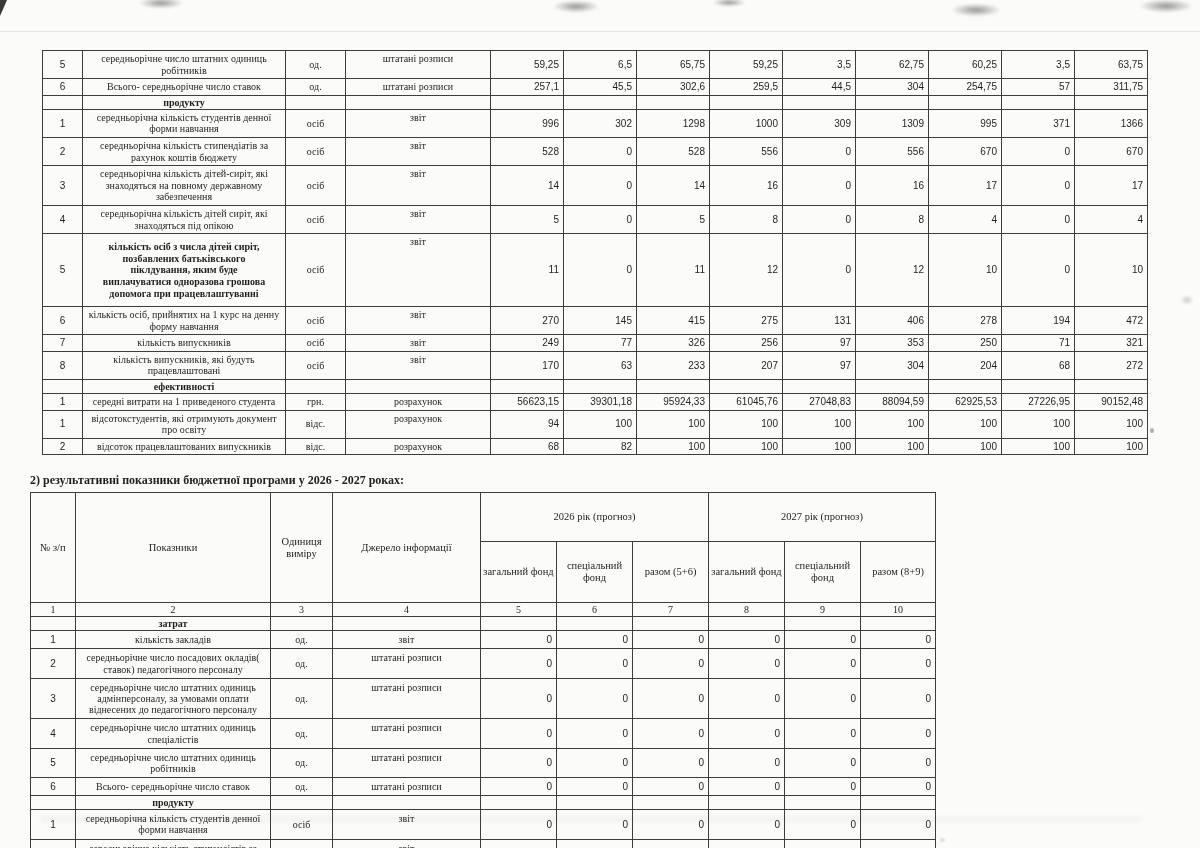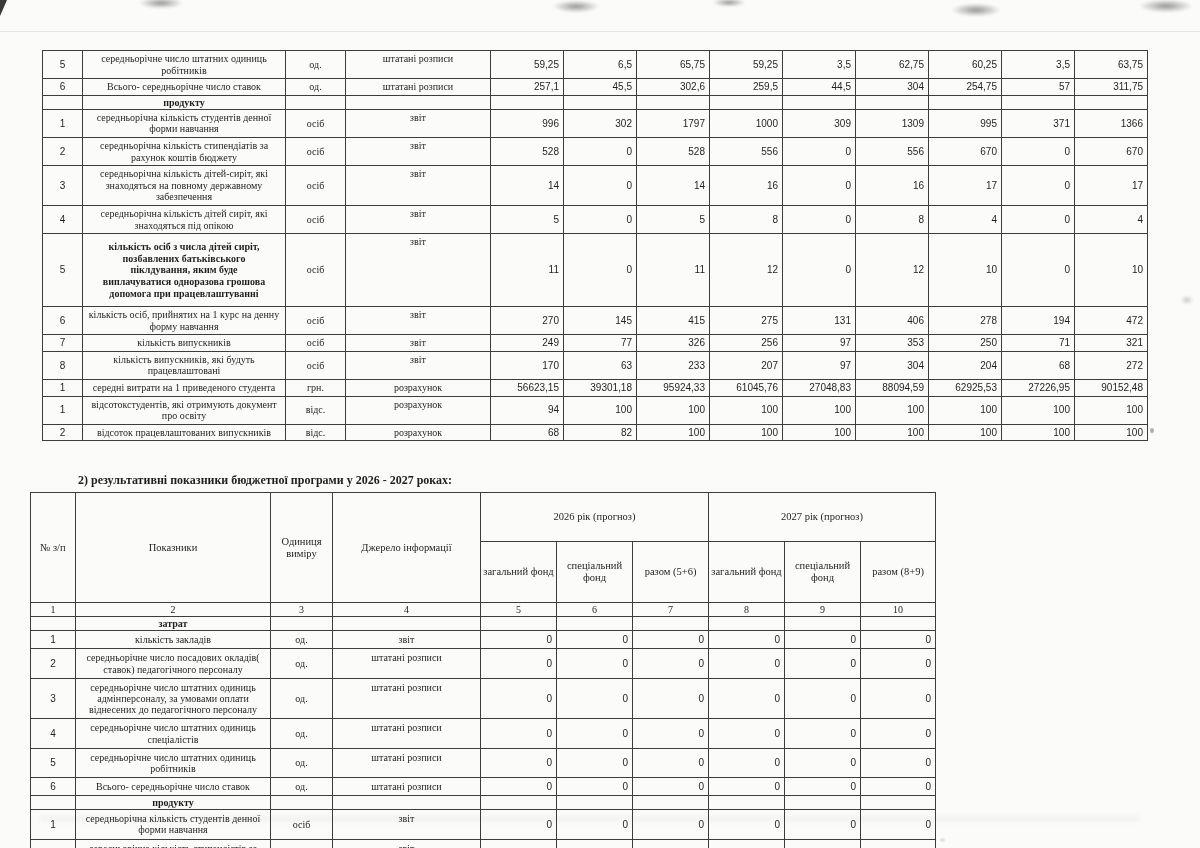--- a/index.html
+++ b/index.html
@@ -31,21 +31,21 @@
   .t1 td.name{text-align:center;vertical-align:middle;padding:2px 3px;}
   .t1 td.name.b{font-weight:bold;padding:7px 16px;}
   .t1 td.unit{text-align:center;vertical-align:middle;padding:2px 2px;}
   .t1 td.src{text-align:center;vertical-align:top;padding:2px 3px;}
   .t1 td.val{font-family:"Liberation Sans",sans-serif;text-align:right;vertical-align:middle;padding:2px 4px;}
   tr.section td{padding:1px 2px;font-size:10px;line-height:1.1;}
   tr.section td.seclabel{font-weight:bold;text-align:center;}
 
   
   .t2-title{position:absolute;left:30px;top:473px;font-size:12px;font-weight:bold;
-    font-family:"Liberation Serif",serif;margin-left:48px;}
+    font-family:"Liberation Serif",serif;}
   .t2{left:30px;top:492px;width:905px;}
   .t2 th{font-size:10.5px;font-weight:normal;text-align:center;vertical-align:middle;
     padding:18px 2px;line-height:1.15;}
   .t2 td{font-size:10px;line-height:1.12;}
   .t2 td.colnum{text-align:center;padding:0 2px;font-size:10px;}
   .t2 td.num{font-family:"Liberation Sans",sans-serif;text-align:center;vertical-align:middle;padding:1px 2px;}
   .t2 td.name{text-align:center;vertical-align:middle;padding:3px 3px;}
   .t2 td.unit{text-align:center;vertical-align:middle;padding:2px 2px;}
   .t2 td.src{text-align:center;vertical-align:top;padding:3px 3px;}
   .t2 td.val{font-family:"Liberation Sans",sans-serif;text-align:right;vertical-align:middle;padding:3px 4px;}
@@ -127,21 +127,21 @@
         <td class="val"></td>
         <td class="val"></td>
       </tr>
       <tr>
         <td class="num">1</td>
         <td class="name">середньорічна кількість студентів денної форми навчання</td>
         <td class="unit">осіб</td>
         <td class="src">звіт</td>
         <td class="val">996</td>
         <td class="val">302</td>
-        <td class="val">1797</td>
+        <td class="val">1298</td>
         <td class="val">1000</td>
         <td class="val">309</td>
         <td class="val">1309</td>
         <td class="val">995</td>
         <td class="val">371</td>
         <td class="val">1366</td>
       </tr>
       <tr>
         <td class="num">2</td>
         <td class="name">середньорічна кількість стипендіатів за рахунок коштів бюджету</td>
@@ -239,20 +239,35 @@
         <td class="src">звіт</td>
         <td class="val">170</td>
         <td class="val">63</td>
         <td class="val">233</td>
         <td class="val">207</td>
         <td class="val">97</td>
         <td class="val">304</td>
         <td class="val">204</td>
         <td class="val">68</td>
         <td class="val">272</td>
+      </tr>
+      <tr class="section">
+        <td class="num"></td>
+        <td class="seclabel">ефективності</td>
+        <td class="unit"></td>
+        <td class="src"></td>
+        <td class="val"></td>
+        <td class="val"></td>
+        <td class="val"></td>
+        <td class="val"></td>
+        <td class="val"></td>
+        <td class="val"></td>
+        <td class="val"></td>
+        <td class="val"></td>
+        <td class="val"></td>
       </tr>
       <tr>
         <td class="num">1</td>
         <td class="name">середні витрати на 1 приведеного студента</td>
         <td class="unit">грн.</td>
         <td class="src">розрахунок</td>
         <td class="val">56623,15</td>
         <td class="val">39301,18</td>
         <td class="val">95924,33</td>
         <td class="val">61045,76</td>

